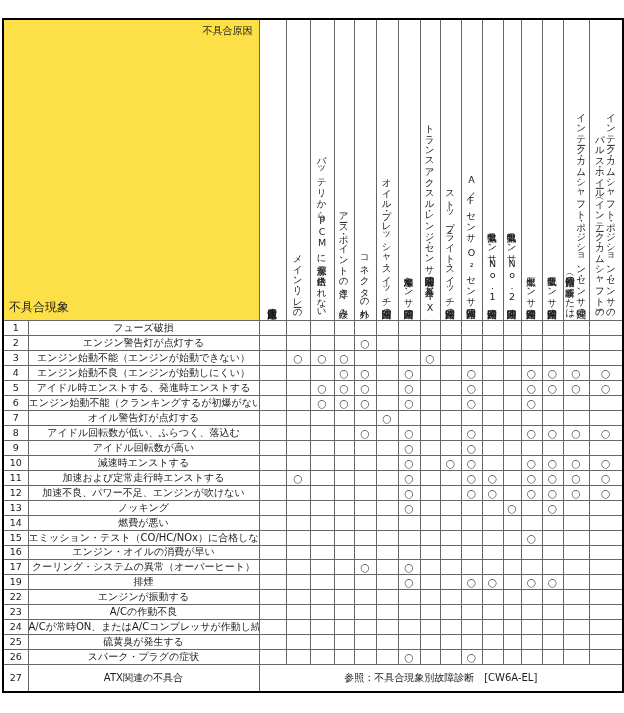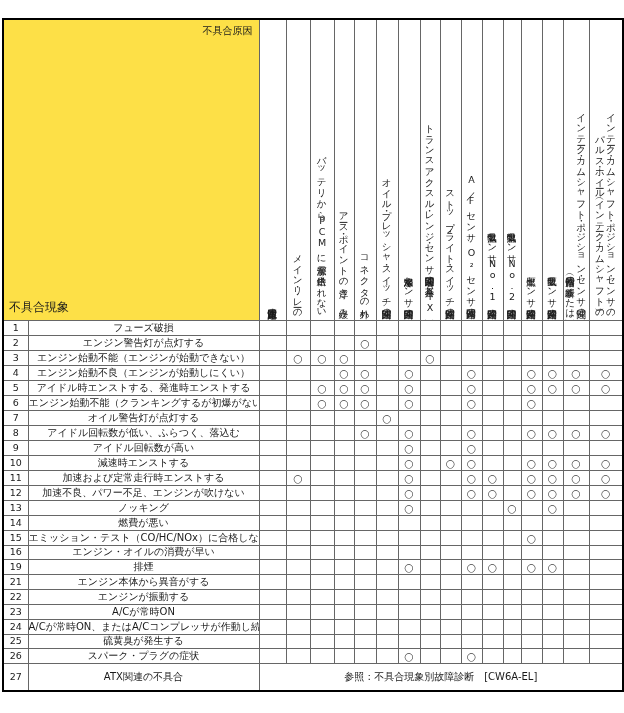--- a/index.html
+++ b/index.html
@@ -464,60 +464,60 @@
         <td class="cell"></td>
         <td class="cell"></td>
         <td class="cell"></td>
         <td class="cell"></td>
         <td class="cell"></td>
         <td class="cell"></td>
         <td class="cell"></td>
         <td class="cell"></td>
       </tr>
       <tr>
+        <td class="num">17</td>
+        <td class="lbl">クーリング・システムの異常（オーバーヒート）</td>
+        <td class="cell"></td>
+        <td class="cell"></td>
+        <td class="cell"></td>
+        <td class="cell"></td>
+        <td class="cell"><span class="circle">○</span></td>
+        <td class="cell"></td>
+        <td class="cell"><span class="circle">○</span></td>
+        <td class="cell"></td>
+        <td class="cell"></td>
+        <td class="cell"></td>
+        <td class="cell"></td>
+        <td class="cell"></td>
+        <td class="cell"></td>
+        <td class="cell"></td>
+        <td class="cell"></td>
+        <td class="cell"></td>
+      </tr>
+      <tr>
         <td class="num">19</td>
         <td class="lbl">排煙</td>
         <td class="cell"></td>
         <td class="cell"></td>
         <td class="cell"></td>
         <td class="cell"></td>
         <td class="cell"></td>
         <td class="cell"></td>
         <td class="cell"><span class="circle">○</span></td>
         <td class="cell"></td>
         <td class="cell"></td>
         <td class="cell"><span class="circle">○</span></td>
         <td class="cell"><span class="circle">○</span></td>
         <td class="cell"></td>
         <td class="cell"><span class="circle">○</span></td>
         <td class="cell"><span class="circle">○</span></td>
         <td class="cell"></td>
         <td class="cell"></td>
       </tr>
       <tr>
-        <td class="num">21</td>
-        <td class="lbl">エンジン本体から異音がする</td>
-        <td class="cell"></td>
-        <td class="cell"></td>
-        <td class="cell"></td>
-        <td class="cell"></td>
-        <td class="cell"></td>
-        <td class="cell"></td>
-        <td class="cell"></td>
-        <td class="cell"></td>
-        <td class="cell"></td>
-        <td class="cell"></td>
-        <td class="cell"></td>
-        <td class="cell"></td>
-        <td class="cell"></td>
-        <td class="cell"></td>
-        <td class="cell"></td>
-        <td class="cell"></td>
-      </tr>
-      <tr>
         <td class="num">22</td>
         <td class="lbl">エンジンが振動する</td>
         <td class="cell"></td>
         <td class="cell"></td>
         <td class="cell"></td>
         <td class="cell"></td>
         <td class="cell"></td>
         <td class="cell"></td>
         <td class="cell"></td>
         <td class="cell"></td>
@@ -525,21 +525,21 @@
         <td class="cell"></td>
         <td class="cell"></td>
         <td class="cell"></td>
         <td class="cell"></td>
         <td class="cell"></td>
         <td class="cell"></td>
         <td class="cell"></td>
       </tr>
       <tr>
         <td class="num">23</td>
-        <td class="lbl">A/Cが常時ON</td>
+        <td class="lbl">A/Cの作動不良</td>
         <td class="cell"></td>
         <td class="cell"></td>
         <td class="cell"></td>
         <td class="cell"></td>
         <td class="cell"></td>
         <td class="cell"></td>
         <td class="cell"></td>
         <td class="cell"></td>
         <td class="cell"></td>
         <td class="cell"></td>

